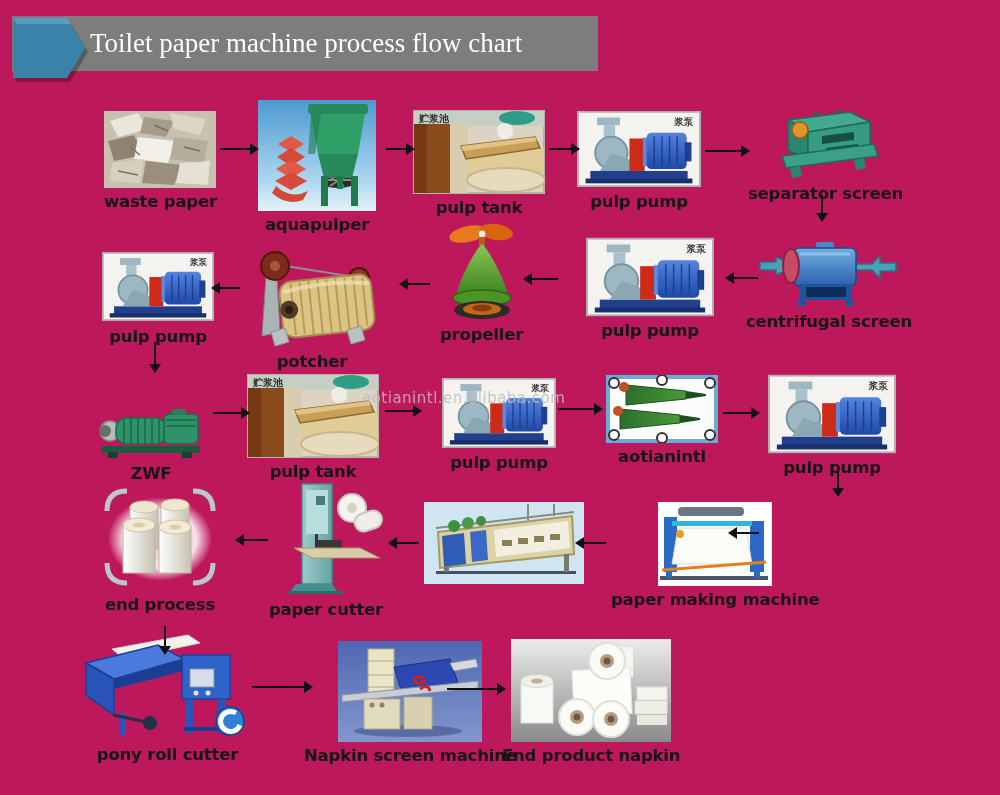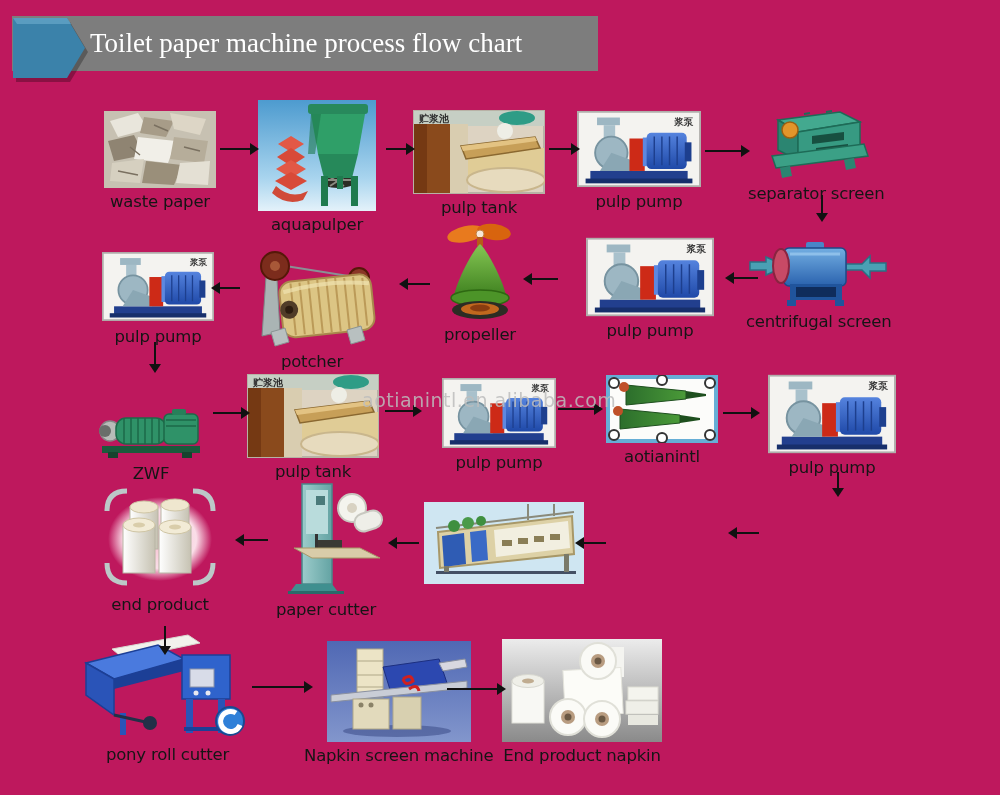--- a/index.html
+++ b/index.html
@@ -5,33 +5,33 @@
   html,body{margin:0;padding:0;background:#fff;}
   .stage{position:relative;width:1000px;height:795px;background:#be185d;overflow:hidden;
          font-family:"DejaVu Sans",sans-serif;}
   
   .hdr-bar{position:absolute;left:12px;top:16px;width:586px;height:55px;background:#7d7d7d;}
   .hdr-title{position:absolute;left:90px;top:16px;height:55px;line-height:55px;color:#ffffff;
              font-family:"Liberation Serif",serif;font-size:27px;white-space:nowrap;}
   .hdr-arrow{position:absolute;left:8px;top:12px;}
   
   .node{position:absolute;display:flex;flex-direction:column;align-items:center;}
-  .lbl{margin-top:5px;font-weight:normal;font-size:16.5px;color:#151515;letter-spacing:-0.2px;
+  .lbl{margin-top:5px;font-weight:bold;font-size:16.5px;color:#151515;letter-spacing:-0.2px;
        white-space:nowrap;line-height:1.05;}
   
   .ar{position:absolute;background:#111;z-index:4;}
   .ar.h{height:2px;} .ar.v{width:2px;}
   .ar.right::after{content:'';position:absolute;right:-9px;top:-5px;width:0;height:0;
       border-top:6px solid transparent;border-bottom:6px solid transparent;border-left:9px solid #111;}
   .ar.left::before{content:'';position:absolute;left:-9px;top:-5px;width:0;height:0;
       border-top:6px solid transparent;border-bottom:6px solid transparent;border-right:9px solid #111;}
   .ar.down::after{content:'';position:absolute;bottom:-9px;left:-5px;width:0;height:0;
       border-left:6px solid transparent;border-right:6px solid transparent;border-top:9px solid #111;}
   
-  .wm{position:absolute;left:362px;top:389px;font-size:19px;color:#bdbdbd;opacity:.85;
+  .wm{position:absolute;left:362px;top:389px;font-size:15px;color:#bdbdbd;opacity:.85;
       letter-spacing:.5px;z-index:6;white-space:nowrap;}
   svg{display:block;}
 </style>
 </head>
 <body>
 
 <div class="stage">
 
   <svg width="0" height="0" style="position:absolute" aria-hidden="true">
     <defs>
@@ -322,20 +322,36 @@
     <div class="lbl">pulp pump</div>
   </div>
 
   <div class="ar h right" style="left:213px;top:412px;width:28px"></div>
   <div class="ar h right" style="left:385px;top:410px;width:28px"></div>
   <div class="ar h right" style="left:558px;top:408px;width:36px"></div>
   <div class="ar h right" style="left:723px;top:412px;width:28px"></div>
   <div class="ar v down" style="left:837px;top:472px;height:16px"></div>
 
 
+  <div class="node" style="left:611px;top:502px">
+    <svg width="114" height="84" viewBox="0 0 114 84">
+      <rect width="114" height="84" fill="#fefefe" stroke="#ebebe6"></rect>
+      <rect x="20" y="5" width="66" height="9" rx="4" fill="#6a7684"></rect>
+      <rect x="6" y="15" width="13" height="55" fill="#2a6ac6"></rect>
+      <rect x="92" y="19" width="14" height="51" fill="#2a6ac6"></rect>
+      <rect x="14" y="19" width="80" height="5" fill="#2fb6d8"></rect>
+      <polygon points="20,26 88,26 94,62 14,62" fill="#fbfbf8" stroke="#dcdcd4"></polygon>
+      <circle cx="22" cy="32" r="4" fill="#e0a020"></circle>
+      <line x1="4" y1="68" x2="108" y2="60" stroke="#e0811e" stroke-width="3"></line>
+      <rect x="2" y="74" width="108" height="4" fill="#4a5668"></rect>
+      <rect x="8" y="70" width="6" height="6" fill="#2a6ac6"></rect>
+      <rect x="96" y="70" width="6" height="6" fill="#2a6ac6"></rect>
+    </svg>
+    <div class="lbl">paper making machine</div>
+  </div>
 
   <div class="node" style="left:424px;top:502px">
     <svg width="160" height="82" viewBox="0 0 160 82">
       <rect width="160" height="82" fill="#cfe6f2"></rect>
       <line x1="12" y1="26" x2="150" y2="10" stroke="#8a8a7a" stroke-width="2"></line>
       <line x1="104" y1="2" x2="104" y2="18" stroke="#8a8a7a" stroke-width="2"></line>
       <line x1="130" y1="2" x2="130" y2="14" stroke="#8a8a7a" stroke-width="2"></line>
       <polygon points="14,30 148,14 150,52 16,66" fill="#ddd1a6" stroke="#a89868" stroke-width="2"></polygon>
       <polygon points="70,28 144,19 146,46 72,55" fill="#f2efe0"></polygon>
       <rect x="78" y="38" width="10" height="6" fill="#8a7e56"></rect>
@@ -387,21 +403,21 @@
         <rect x="64" y="22" width="28" height="42" fill="url(#rollg)" stroke="#b8b4a4"></rect>
         <ellipse cx="78" cy="22" rx="14" ry="6" fill="#efe7cf" stroke="#cfc5a4"></ellipse>
         <rect x="26" y="42" width="32" height="48" fill="url(#rollg)" stroke="#b8b4a4"></rect>
         <ellipse cx="42" cy="42" rx="16" ry="7" fill="#f2ebd6" stroke="#cfc5a4"></ellipse>
         <ellipse cx="42" cy="42" rx="6" ry="2.6" fill="#d9cdaa"></ellipse>
         <rect x="62" y="44" width="32" height="46" fill="url(#rollg)" stroke="#b8b4a4"></rect>
         <ellipse cx="78" cy="44" rx="16" ry="7" fill="#f2ebd6" stroke="#cfc5a4"></ellipse>
         <ellipse cx="78" cy="44" rx="6" ry="2.6" fill="#d9cdaa"></ellipse>
       </g>
     </svg>
-    <div class="lbl">end product</div>
+    <div class="lbl">end process</div>
   </div>
 
   <div class="ar h left" style="left:737px;top:532px;width:22px"></div>
   <div class="ar h left" style="left:584px;top:542px;width:22px"></div>
   <div class="ar h left" style="left:397px;top:542px;width:22px"></div>
   <div class="ar h left" style="left:244px;top:539px;width:24px"></div>
   <div class="ar v down" style="left:164px;top:626px;height:20px"></div>
 
   <div class="node" style="left:84px;top:627px">
     <svg width="167" height="114" viewBox="0 0 167 114">

